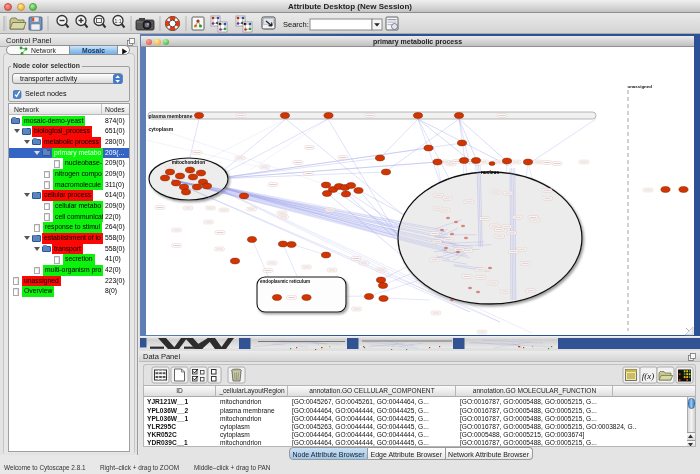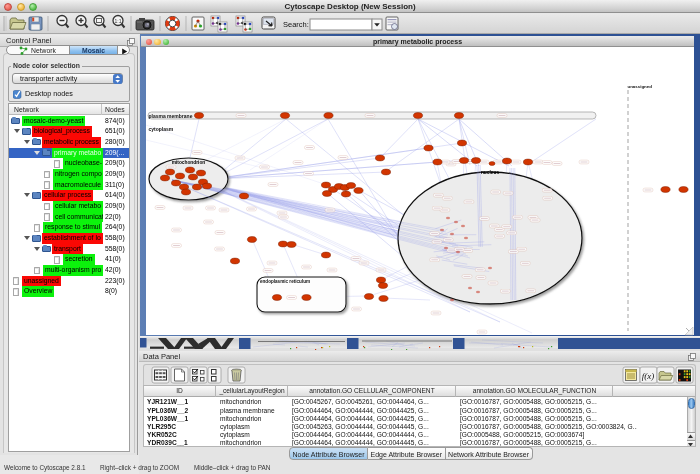--- a/index.html
+++ b/index.html
@@ -47,21 +47,21 @@
 .dth{position:absolute;top:0;height:10.5px;line-height:10.5px;text-align:center;border-right:1px solid #b5b5b5;overflow:hidden;}
 .drow{position:absolute;left:0;width:551px;height:8.2px;line-height:8.2px;color:#111;white-space:nowrap;}
 .dcell{position:absolute;top:0;height:8.2px;overflow:hidden;padding-left:3px;}
 #tabs{left:289px;top:447px;height:13px;font-size:7px;color:#222;}
 .tab{float:left;height:13px;line-height:13px;padding:0 2.5px;background:linear-gradient(#fdfdfd,#e8e8e8);border:1px solid #9a9a9a;border-left:none;}
 #statusbar{left:0;top:461px;width:700px;height:13px;font-size:6.4px;color:#333;}
 </style></head>
 <body>
 
 <div class="abs" id="titlebar">
-    <div class="title">Cytoscape Desktop (New Session)</div>
+    <div class="title">Attribute Desktop (New Session)</div>
   </div>
 <div class="tl" style="left:4px;background:radial-gradient(circle at 35% 30%,#ff9d96,#ec6a5e 60%,#d5483c);border:0.5px solid #c14840;"></div>
 <div class="tl" style="left:16.5px;background:radial-gradient(circle at 35% 30%,#ffe9a8,#f5bf4f 60%,#dfa123);border:0.5px solid #c99b2e;"></div>
 <div class="tl" style="left:29px;background:radial-gradient(circle at 35% 30%,#b5efaf,#61c555 60%,#2fa32a);border:0.5px solid #47a13e;"></div>
 
 <div class="abs" id="toolbar"><svg width="700" height="20" viewBox="0 0 700 20">
       <line x1="4" y1="2" x2="4" y2="17" stroke="#aaa"></line>
       <line x1="6" y1="2" x2="6" y2="17" stroke="#c8c8c8"></line>
       <g transform="translate(10,3)">
         <path d="M0 12 L0 3 L1.5 1 L6 1 L7.5 3 L14 3 L14 12 Z" fill="#c6c68e" stroke="#6b6b40" stroke-width="0.8"></path>
@@ -191,21 +191,21 @@
 <div class="abs" id="combo">transporter activity</div>
 <svg class="abs" style="left:113px;top:73.5px;" width="10" height="10" viewBox="0 0 10 10">
     <rect x="0" y="0" width="9.5" height="10" rx="2.5" fill="#4679c8"></rect>
     <path d="M4.7 1.3 L7 4 L2.4 4 Z" fill="#fff"></path>
     <path d="M4.7 8.7 L7 6 L2.4 6 Z" fill="#fff"></path>
   </svg>
 <svg class="abs" style="left:13px;top:89.5px;" width="9" height="9" viewBox="0 0 9 9">
     <rect x="0" y="0.5" width="8" height="8" rx="1.8" fill="#4b86cf" stroke="#33629e" stroke-width="0.6"></rect>
     <path d="M2 4.6 L3.6 6.4 L6.8 1.2" stroke="#fff" stroke-width="1.3" fill="none"></path>
   </svg>
-<div class="abs" id="cbl">Desktop nodes</div>
+<div class="abs" id="cbl">Select nodes</div>
 <div class="abs" id="tree">
   <div id="treehead">
       <span style="position:absolute;left:5px;top:2px;">Network</span>
       <span style="position:absolute;left:96px;top:2px;">Nodes</span>
       <span style="position:absolute;left:92px;top:0;width:1px;height:11px;background:#c5c5c5;"></span>
     </div>
   <div class="trow" style="top:11.5px;">
       <span class="fold" style="left:2px;"></span>
       <span class="nm gbg" style="left:13px;max-width:81px;">mosaic-demo-yeast</span>
       <span class="ct">874(0)</span>

